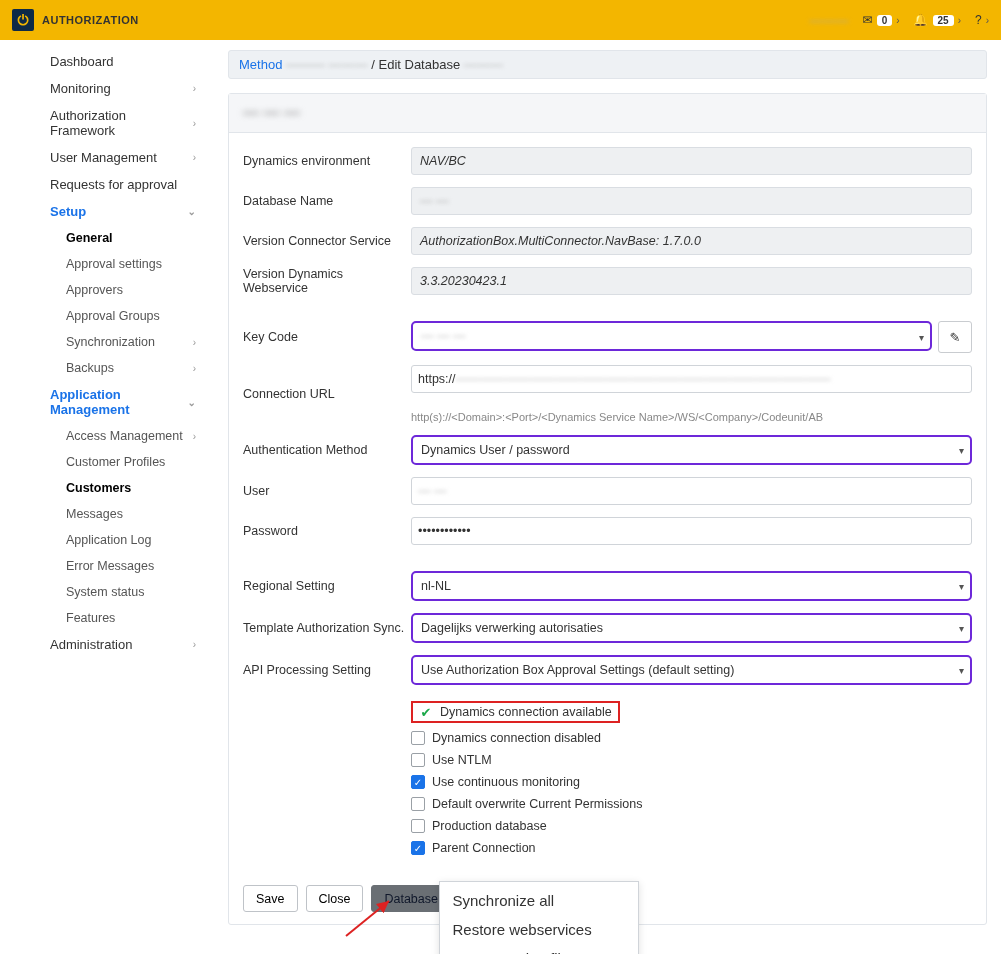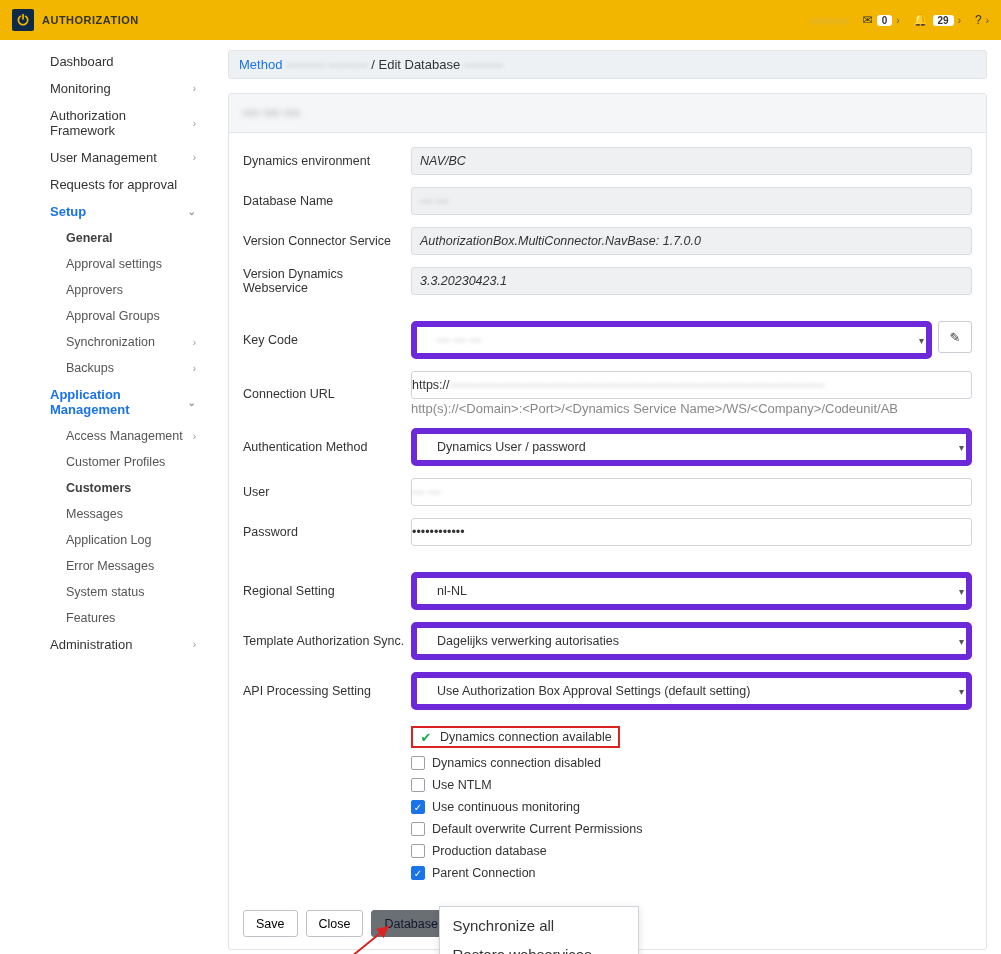--- a/index.html
+++ b/index.html
@@ -12,39 +12,39 @@
   .tb-item { display:flex; align-items:center; gap:4px; font-size:12px; cursor:pointer; }
   .badge { background:#fff; border-radius:3px; padding:0 5px; font-size:10px; font-weight:600; color:#333; }
   .chev { font-size:10px; color:#555; }
   .blurred { filter: blur(3px); color:#888; user-select:none; }
   .blurred-light { filter: blur(2px); color:#aaa; user-select:none; }
   .layout { display:flex; }
   .sidebar { width: 170px; flex-shrink:0; background:#fff; padding: 8px 0; margin-left: 38px; }
   .side-item { display:flex; justify-content:space-between; align-items:center; padding: 6px 12px; font-size:13px; color:#333; cursor:pointer; }
   .side-item.indent { padding-left: 28px; color:#555; font-size:12.5px; }
   .side-item.active { color:#1a73e8; font-weight:600; }
-  .side-item.active-sub { color:#404040; font-weight:600; }
+  .side-item.active-sub { color:#000000; font-weight:600; }
   .side-item .caret { font-size:10px; color:#999; }
   .main { flex:1; padding: 10px 14px 40px 20px; max-width: 820px; }
   .breadcrumb { background:#eef1f4; border:1px solid #e1e5ea; border-radius:3px; padding: 6px 10px; font-size:13px; margin-bottom:14px; }
   .breadcrumb a { color:#1a73e8; text-decoration:none; }
   .panel { border:1px solid #e1e5ea; border-radius:3px; }
   .panel-header { background:#f5f6f8; border-bottom:1px solid #e1e5ea; padding:10px 14px; font-size:16px; font-weight:600; }
   .panel-body { padding: 8px 14px 14px; }
   .form-row { display:flex; align-items:center; padding: 6px 0; justify-content: flex-end; }
   .form-label { width: 168px; flex-shrink:0; font-size:12.5px; color:#333; }
   .form-field { flex:1; }
   .input-ro { background:#eef0f2; border:1px solid #d9dde2; border-radius:3px; padding:6px 8px; font-size:12.5px; color:#333; width:100%;font-style:italic; }
-  .input-tx { background:#fff; border:1px solid #d0d4d9; border-radius:3px; padding:6px 0; font-size:12.5px; color:#333; width:100%; }
-  .select { background:#fff; border:6px solid #6d28d9; border-radius:5px; padding:6px 20px; font-size:12.5px; color:#333; width:100%; appearance:none; position:relative; }
+  .input-tx { background:#fff; border:1px solid #d0d4d9; border-radius:3px; padding:6px 6px; font-size:12.5px; color:#333; width:100%; }
+  .select { background:#fff; border:2px solid #6d28d9; border-radius:5px; padding:6px 8px; font-size:12.5px; color:#333; width:100%; appearance:none; position:relative; }
   .select-wrap { position:relative; }
   .select-wrap::after { content:"▾"; position:absolute; right:8px; top:50%; transform:translateY(-50%); font-size:10px; color:#555; pointer-events:none; }
   .keycode-row { display:flex; gap:6px; }
   .icon-btn { width:34px; height:32px; border:1px solid #c9ccd0; border-radius:3px; background:#fff; display:flex; align-items:center; justify-content:center; cursor:pointer; font-size:13px; }
-  .hint { font-size:13px; color:#888; margin-top:2px; }
+  .hint { font-size:11px; color:#888; margin-top:18px; }
   .checks { margin-left: 168px; padding-top:6px; }
   .check-line { display:flex; align-items:center; gap:7px; padding:4px 0; font-size:12.5px; }
   .cbx { width:14px; height:14px; border:1px solid #9aa0a6; border-radius:2px; display:inline-flex; align-items:center; justify-content:center; background:#fff; }
   .cbx.checked { background:#1a73e8; border-color:#1a73e8; color:#fff; font-size:10px; }
   .cbx.checked-green { color:#1ba84a; border:none; background:none; font-size:13px; }
   .highlight-box { border:2px solid #d22; padding:2px 6px; display:inline-flex; align-items:center; gap:7px; }
   .btn-row { display:flex; gap:8px; padding: 12px 14px; }
   .btn { border:1px solid #bfc3c8; background:#fff; border-radius:3px; padding:5px 12px; font-size:12.5px; cursor:pointer; }
   .btn-dark { background:#6a6f74; color:#0f172a; border-color:#6a6f74; display:flex; align-items:center; gap:4px; }
   .dropdown { position:absolute; background:#fff; border:1px solid #d0d4d9; box-shadow:0 2px 8px rgba(0,0,0,0.12); width:200px; padding:4px 0; }
@@ -63,21 +63,21 @@
   </div>
   <div class="topbar-right">
     <span class="blurred-light">———</span>
     <span class="tb-item">
       <span>✉</span>
       <span class="badge">0</span>
       <span class="chev">›</span>
     </span>
     <span class="tb-item">
       <span>🔔</span>
-      <span class="badge">29</span>
+      <span class="badge">25</span>
       <span class="chev">›</span>
     </span>
     <span class="tb-item">
       <span>?</span>
       <span class="chev">›</span>
     </span>
   </div>
 </div>
 
 <div class="layout">

